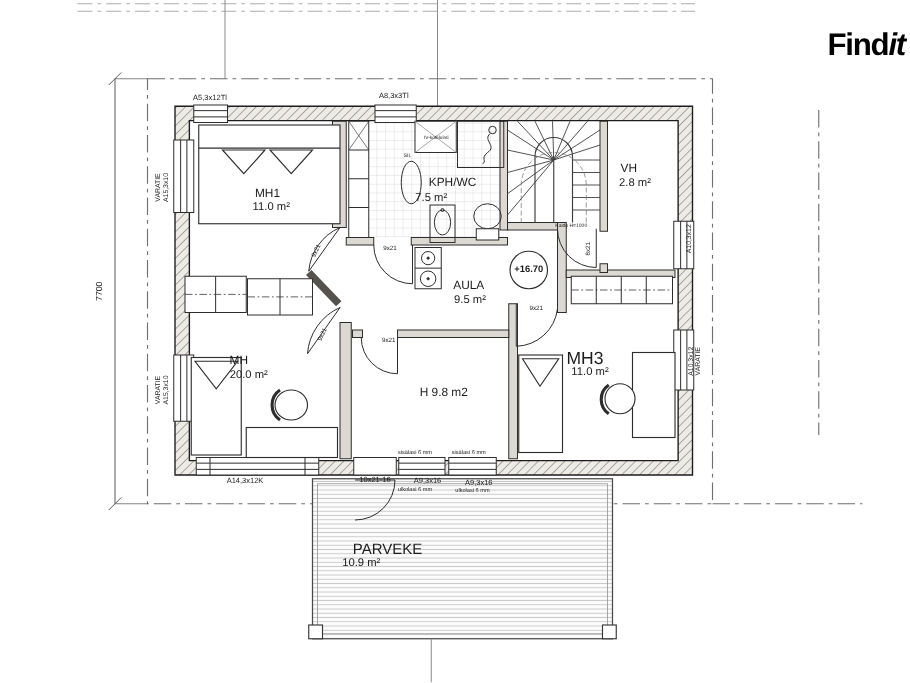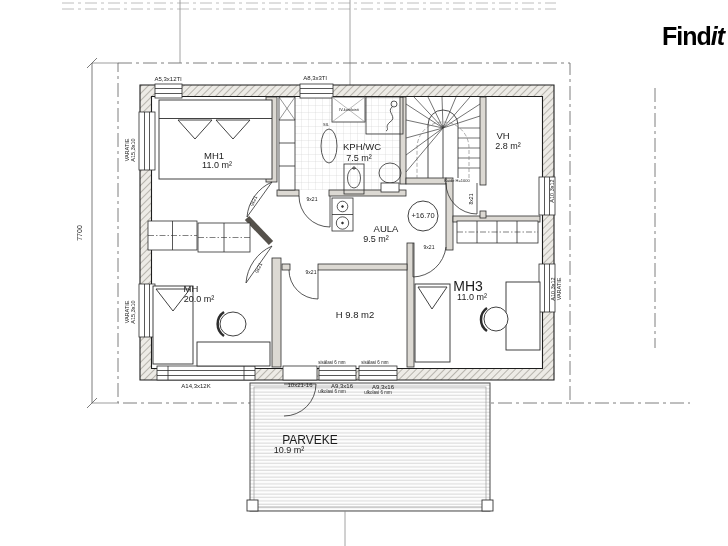--- a/index.html
+++ b/index.html
@@ -3,21 +3,21 @@
 <meta charset="utf-8">
 <style>
   html,body{margin:0;padding:0;background:#fff;}
   #stage{position:relative;width:728px;height:546px;background:#ffffff;overflow:hidden;
          font-family:"Liberation Sans","DejaVu Sans",sans-serif;}
   svg{position:absolute;left:0;top:0;}
   .lbl{position:absolute;transform:translate(-50%,-50%);font-size:9px;color:#1c1c1c;
        white-space:nowrap;line-height:1.08;text-align:center;}
   .rot{transform:translate(-50%,-50%) rotate(-90deg);}
   .rot65{transform:translate(-50%,-50%) rotate(-65deg);}
-  .bold{font-weight:normal;}
+  .bold{font-weight:bold;}
   .logo{position:absolute;top:6px;right:4px;font-size:25px;font-weight:bold;
         letter-spacing:-1px;color:#000;margin-top:16px;}
   .logo .it{font-style:italic;}
 </style>
 </head>
 <body>
 
 <div id="stage">
 
 <svg width="728" height="546" viewBox="0 0 728 546" stroke="#333" stroke-width="0.9" fill="none">
@@ -250,24 +250,24 @@
     <line x1="284" y1="384" x2="316" y2="384"></line>
         <path d="M316 384 A32 32 0 0 1 284 416"></path>
   </g>
 
   <circle cx="423" cy="216" r="15" fill="#fff" stroke="#2d2d2d" stroke-width="0.9"></circle>
 </svg>
 
 <div class="lbl" style="left:214px;top:156px;font-size:9.5px">MH1</div>
 <div class="lbl" style="left:217px;top:166px">11.0 m²</div>
 <div class="lbl" style="left:362px;top:147px;font-size:9.5px">KPH/WC</div>
-<div class="lbl" style="left:359px;top:159px">7.5 m²</div>
+<div class="lbl" style="left:345px;top:159px">7.5 m²</div>
 <div class="lbl" style="left:503px;top:136px;font-size:9.5px">VH</div>
 <div class="lbl" style="left:508px;top:147px">2.8 m²</div>
-<div class="lbl" style="left:386px;top:229px;font-size:9.5px">AULA</div>
+<div class="lbl" style="left:375px;top:229px;font-size:9.5px">AULA</div>
 <div class="lbl" style="left:376px;top:240px">9.5 m²</div>
 <div class="lbl" style="left:191px;top:289px;font-size:9.5px">MH</div>
 <div class="lbl" style="left:199px;top:300px">20.0 m²</div>
 <div class="lbl" style="left:468px;top:287px;font-size:14px">MH3</div>
 <div class="lbl" style="left:472px;top:298px">11.0 m²</div>
 <div class="lbl" style="left:355px;top:315px;font-size:9.5px">H 9.8 m2</div>
 <div class="lbl" style="left:310px;top:440px;font-size:12px">PARVEKE</div>
 <div class="lbl" style="left:289px;top:451px">10.9 m²</div>
 
 <div class="lbl bold" style="left:423px;top:216px;font-size:7.5px">+16.70</div>

